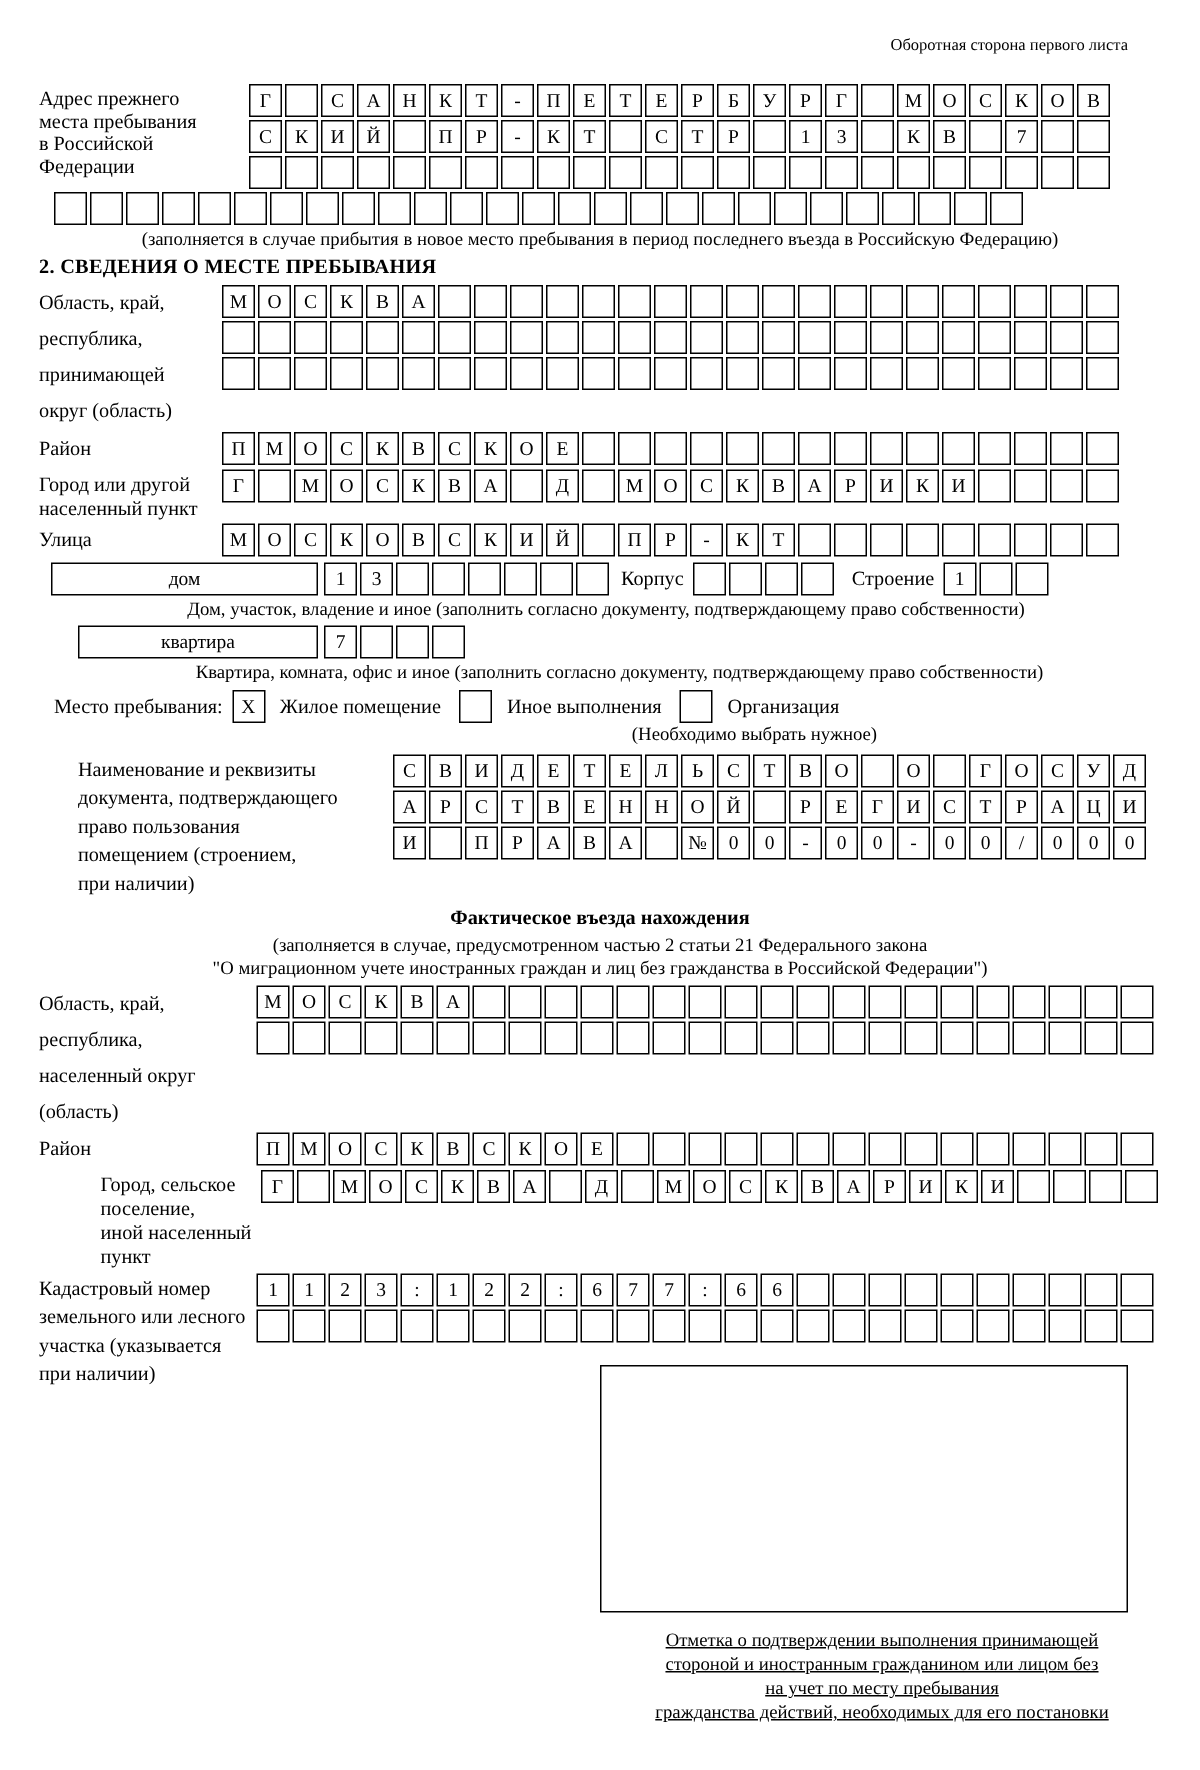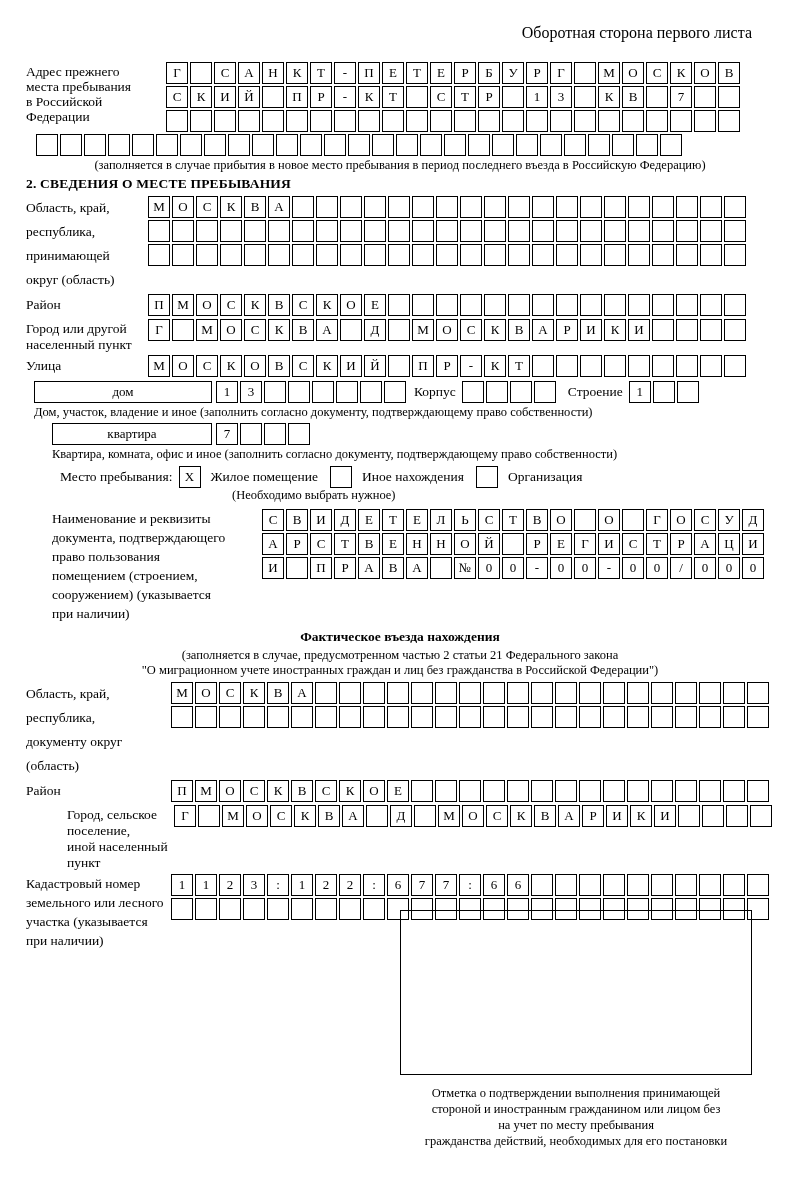--- a/index.html
+++ b/index.html
@@ -16,21 +16,21 @@
   }
   .page {
     position: relative;
     width: 800px;
     height: 1180px;
     box-sizing: border-box;
     padding: 20px 26px;
   }
   .header-right {
     text-align: right;
-    font-size: 16px;
+    font-size: 11px;
     padding-right: 22px;
     margin-top: 4px;
     margin-bottom: 20px;
   }
   .row {
     display: flex;
     align-items: flex-start;
   }
   .label {
     font-size: 13.5px;
@@ -86,20 +86,21 @@
     margin-right: 4px;
   }
   .inline-txt {
     font-size: 13.5px;
     line-height: 22px;
     white-space: nowrap;
   }
   .small-note {
     font-size: 12.5px;
     line-height: 15px;
+    text-align: center;
   }
   .stamp-box {
     border: 1px solid #000;
     box-sizing: border-box;
   }
   .stamp-caption {
     text-align: center;
     font-size: 12.5px;
     line-height: 16px;
   }
@@ -456,38 +457,37 @@
     <div class="wide-field" style="width:160px;">квартира</div>
     <div class="boxes" id="fb0">
         <div class="bx filled">7</div>
         <div class="bx"></div>
         <div class="bx"></div>
         <div class="bx"></div>
       </div>
   </div>
   <div class="small-note" style="margin-left:26px; margin-top:2px;">Квартира, комната, офис и иное (заполнить согласно документу, подтверждающему право собственности)</div>
 
-  <div class="row" style="margin-top:4px; margin-left:34px; align-items:center;">
+  <div class="row" style="margin-top:4px; margin-left:10px; align-items:center;">
     <div class="inline-txt">Место пребывания:</div>
     <div class="bx" style="margin-left:6px;">X</div>
     <div class="inline-txt" style="margin-left:8px;">Жилое помещение</div>
     <div class="bx" style="margin-left:12px;"></div>
-    <div class="inline-txt" style="margin-left:8px;">Иное нахождения</div>
+    <div class="inline-txt" style="margin-left:8px;">Иное выполнения</div>
     <div class="bx" style="margin-left:12px;"></div>
     <div class="inline-txt" style="margin-left:8px;">Организация</div>
   </div>
   <div class="small-note" style="margin-left:206px;">(Необходимо выбрать нужное)</div>
 
   <div class="row" style="margin-top:6px; margin-left:26px;">
     <div class="lbl-block" style="width:210px;">
       <div>Наименование и реквизиты</div>
       <div>документа, подтверждающего</div>
       <div>право пользования</div>
       <div>помещением (строением,</div>
-      <div>сооружением) (указывается</div>
       <div>при наличии)</div>
     </div>
     <div>
       <div class="boxes" id="dc0" style="margin-bottom:2px;">
           <div class="bx filled">С</div>
           <div class="bx filled">В</div>
           <div class="bx filled">И</div>
           <div class="bx filled">Д</div>
           <div class="bx filled">Е</div>
           <div class="bx filled">Т</div>
@@ -557,21 +557,21 @@
   </div>
 
   <div class="centered-bold">Фактическое въезда нахождения</div>
   <div class="centered-small">(заполняется в случае, предусмотренном частью 2 статьи 21 Федерального закона</div>
   <div class="centered-small">"О миграционном учете иностранных граждан и лиц без гражданства в Российской Федерации")</div>
 
   <div class="row" style="margin-top:4px;">
     <div class="label" style="width:145px; line-height:24px;">
       <div>Область, край,</div>
       <div>республика,</div>
-      <div>документу округ</div>
+      <div>населенный округ</div>
       <div>(область)</div>
     </div>
     <div>
       <div class="boxes" id="ar0" style="margin-bottom:2px;">
           <div class="bx filled">М</div>
           <div class="bx filled">О</div>
           <div class="bx filled">С</div>
           <div class="bx filled">К</div>
           <div class="bx filled">В</div>
           <div class="bx filled">А</div>
@@ -749,20 +749,20 @@
           <div class="bx"></div>
           <div class="bx"></div>
           <div class="bx"></div>
           <div class="bx"></div>
           <div class="bx"></div>
         </div>
     </div>
   </div>
 
   <div class="stamp-box" style="position:absolute; left:400px; top:910px; width:352px; height:165px;"></div>
-  <div style="position:absolute; left:396px; top:1085px; width:360px;">
+  <div style="position:absolute; left:408px; top:1085px; width:360px;text-decoration:underline;">
     <div class="stamp-caption">Отметка о подтверждении выполнения принимающей</div>
     <div class="stamp-caption">стороной и иностранным гражданином или лицом без</div>
     <div class="stamp-caption">на учет по месту пребывания</div>
     <div class="stamp-caption">гражданства действий, необходимых для его постановки</div>
   </div>
 
 </div>
 
 </body></html>

